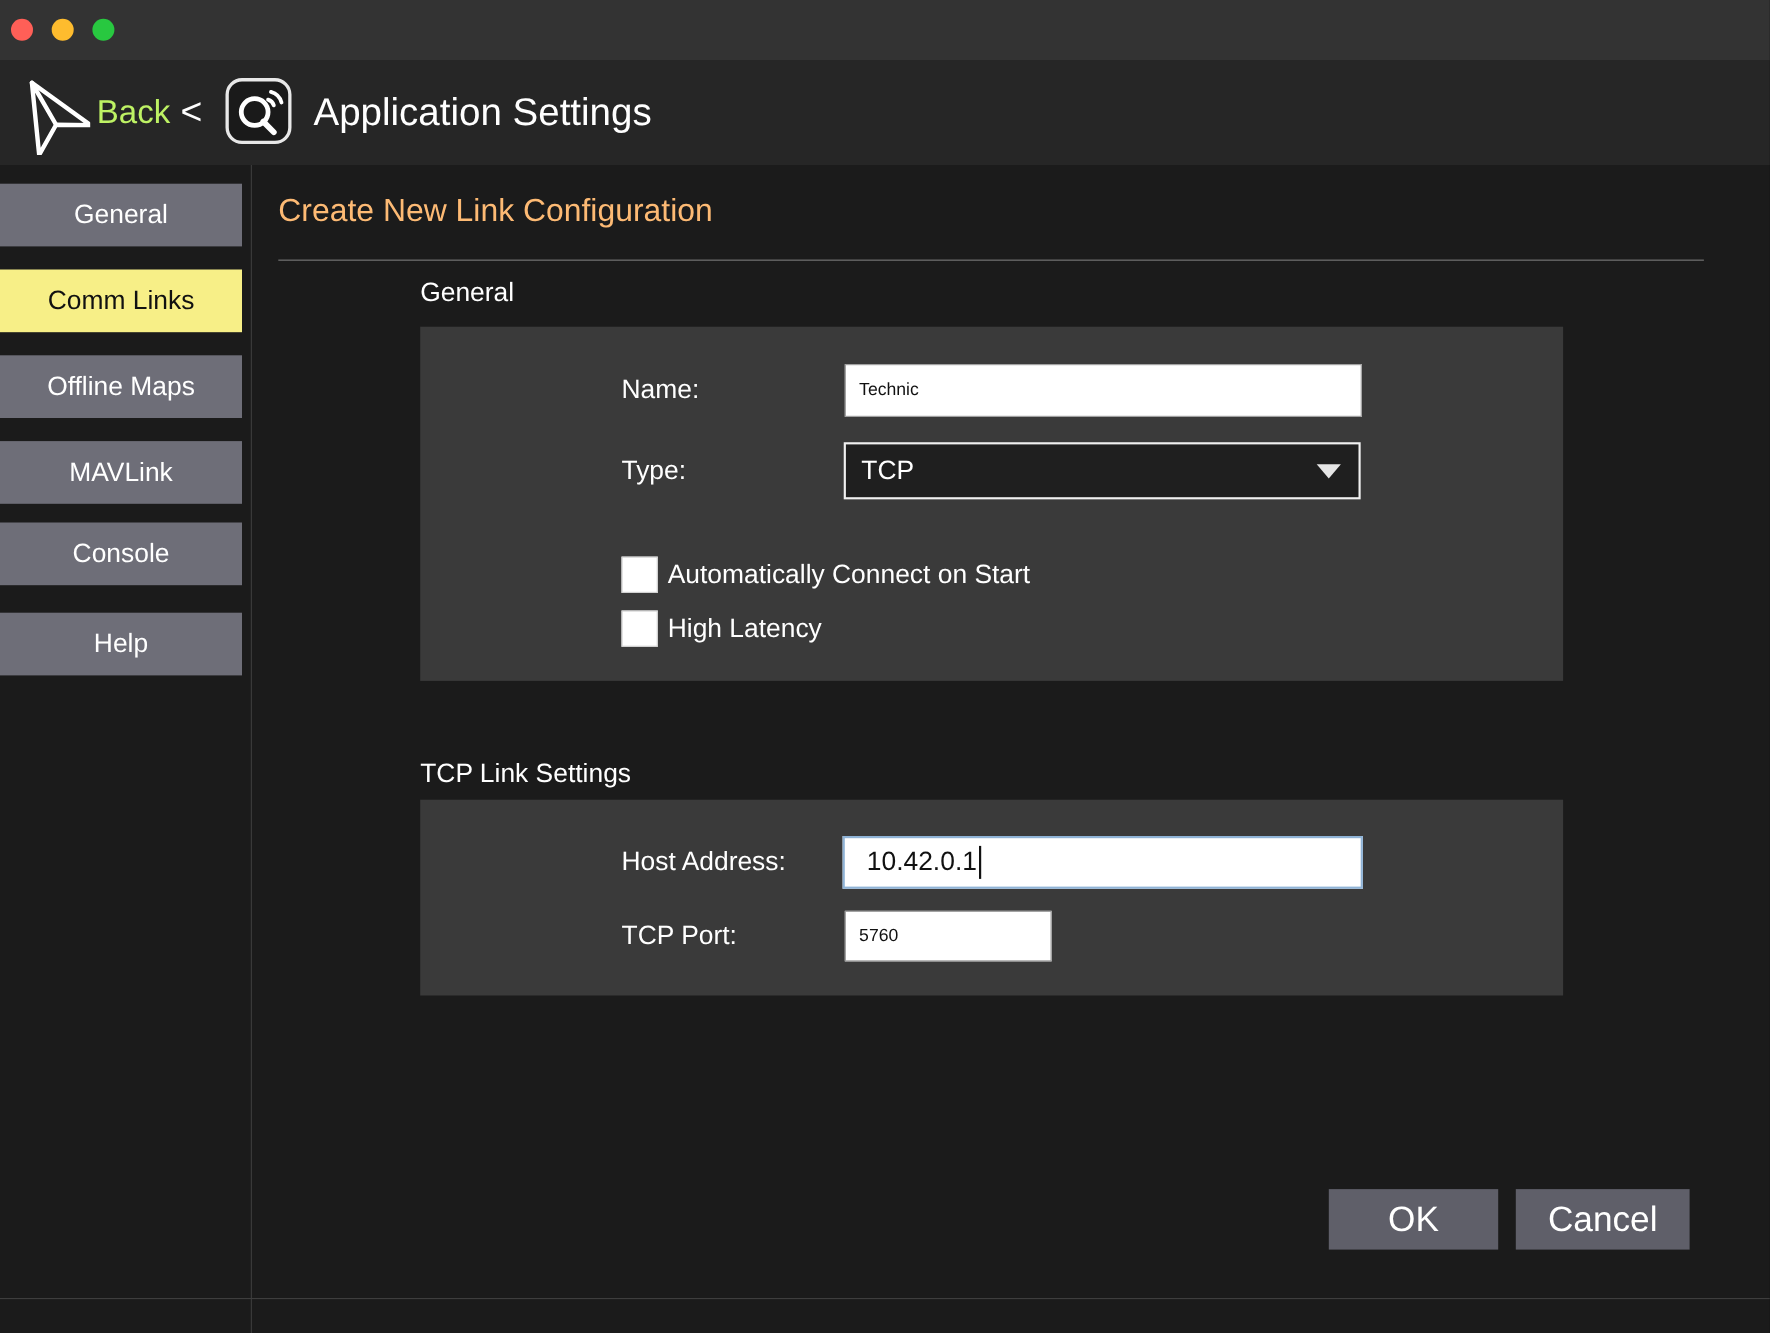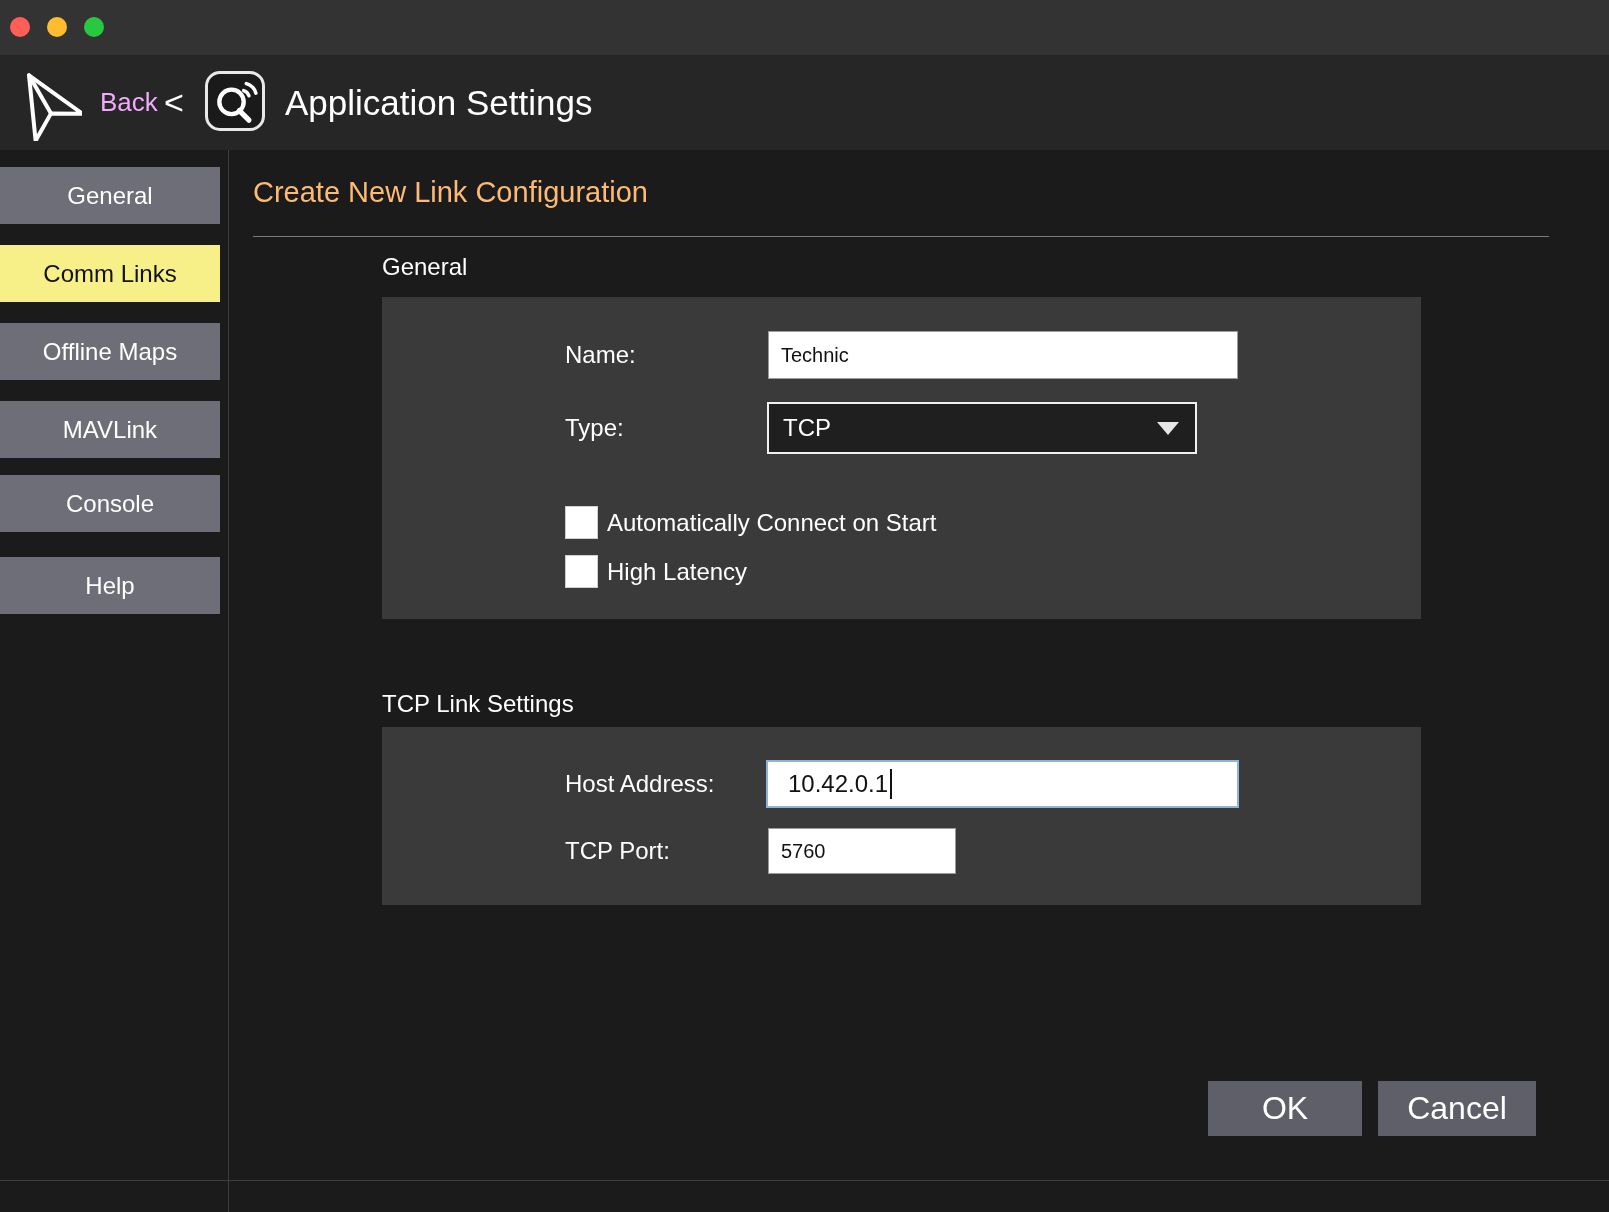--- a/index.html
+++ b/index.html
@@ -10,21 +10,21 @@
     -webkit-font-smoothing:antialiased;
   }
   
   .titlebar{position:absolute;left:0;top:0;right:0;height:55px;background:#333333;}
   .tl{position:absolute;top:17px;width:20px;height:20px;border-radius:50%;}
   .tl.red{left:10px;background:#ff5f57;}
   .tl.yellow{left:47px;background:#febc2e;}
   .tl.green{left:84px;background:#28c840;}
   .header{position:absolute;left:0;top:55px;right:0;height:95px;background:#262626;}
   .plane-icon{position:absolute;left:8px;top:8px;width:74px;height:78px;}
-  .back-label{position:absolute;left:88px;top:0;height:95px;display:flex;align-items:center;font-size:26px;color:#f0abfc;cursor:default;margin-left:12px;}
+  .back-label{position:absolute;left:88px;top:0;height:95px;display:flex;align-items:center;font-size:30px;color:#bef264;cursor:default;}
   .back-chevron{position:absolute;left:164px;top:0;height:95px;display:flex;align-items:center;font-size:34px;color:#fff;font-weight:300;}
   .app-logo{position:absolute;left:205px;top:16px;width:60px;height:60px;border:3px solid #e8e8e8;border-radius:15px;background:#1a1a1a;box-sizing:border-box;}
   .app-logo svg{width:100%;height:100%;}
   .header-title{position:absolute;left:285px;top:0;height:95px;display:flex;align-items:center;font-size:35px;font-weight:400;color:#fff;}
   
   .sidebar-sep{position:absolute;left:228px;top:150px;bottom:0;width:1px;background:#3e3e3e;}
   .bottom-sep{position:absolute;left:0;right:0;top:1180px;height:1px;background:#3e3e3e;}
   .side-btn{
     position:absolute;left:0;width:220px;height:57px;background:#6e6e78;
     display:flex;align-items:center;justify-content:center;
@@ -32,21 +32,21 @@
   }
   .side-btn.active{background:#f7ef87;color:#111;}
   
   .page-title{position:absolute;left:253px;top:176px;font-size:29px;color:#fdba74;}
   .title-rule{position:absolute;left:253px;top:236px;width:1296px;height:1px;background:#7a7a7a;}
   .section-heading{position:absolute;font-size:24px;color:#fff;}
   .panel{position:absolute;left:382px;width:1039px;background:#3a3a3a;}
   .field-label{position:absolute;display:flex;align-items:center;font-size:24px;color:#fff;}
   .text-input{
     position:absolute;box-sizing:border-box;background:#fff;color:#111;
-    border:1px solid #9a9a9a;font-size:20px;padding:0 12px;
+    border:1px solid #9a9a9a;font-size:16px;padding:0 12px;
     font-family:"Liberation Sans","DejaVu Sans",sans-serif;
   }
   .combo{
     position:absolute;box-sizing:border-box;background:#1f1f1f;
     border:2px solid #f0f0f0;display:flex;align-items:center;
     padding-left:14px;font-size:24px;color:#fff;cursor:default;
   }
   .combo-arrow{
     position:absolute;right:16px;top:50%;margin-top:-6px;width:0;height:0;
     border-left:11px solid transparent;border-right:11px solid transparent;
@@ -126,21 +126,21 @@
   <div class="title-rule"></div>
 
   <div class="section-heading" style="left:382px;top:253px;">General</div>
 
   <div class="panel" style="top:297px;height:322px;"></div>
 
   <div class="field-label" style="left:565px;top:331px;height:48px;">Name:</div>
   <input class="text-input" style="left: 768px; top: 331px; width: 470px; height: 48px;" value="Technic">
 
   <div class="field-label" style="left:565px;top:402px;height:52px;">Type:</div>
-  <div class="combo" style="left:767px;top:402px;width:430px;height:52px;">
+  <div class="combo" style="left:767px;top:402px;width:470px;height:52px;">
     <span>TCP</span>
     <span class="combo-arrow"></span>
   </div>
 
   <div class="checkbox" style="left:565px;top:506px;"></div>
   <div class="checkbox-label" style="left:607px;top:506px;">Automatically Connect on Start</div>
 
   <div class="checkbox" style="left:565px;top:555px;"></div>
   <div class="checkbox-label" style="left:607px;top:555px;">High Latency</div>
 

